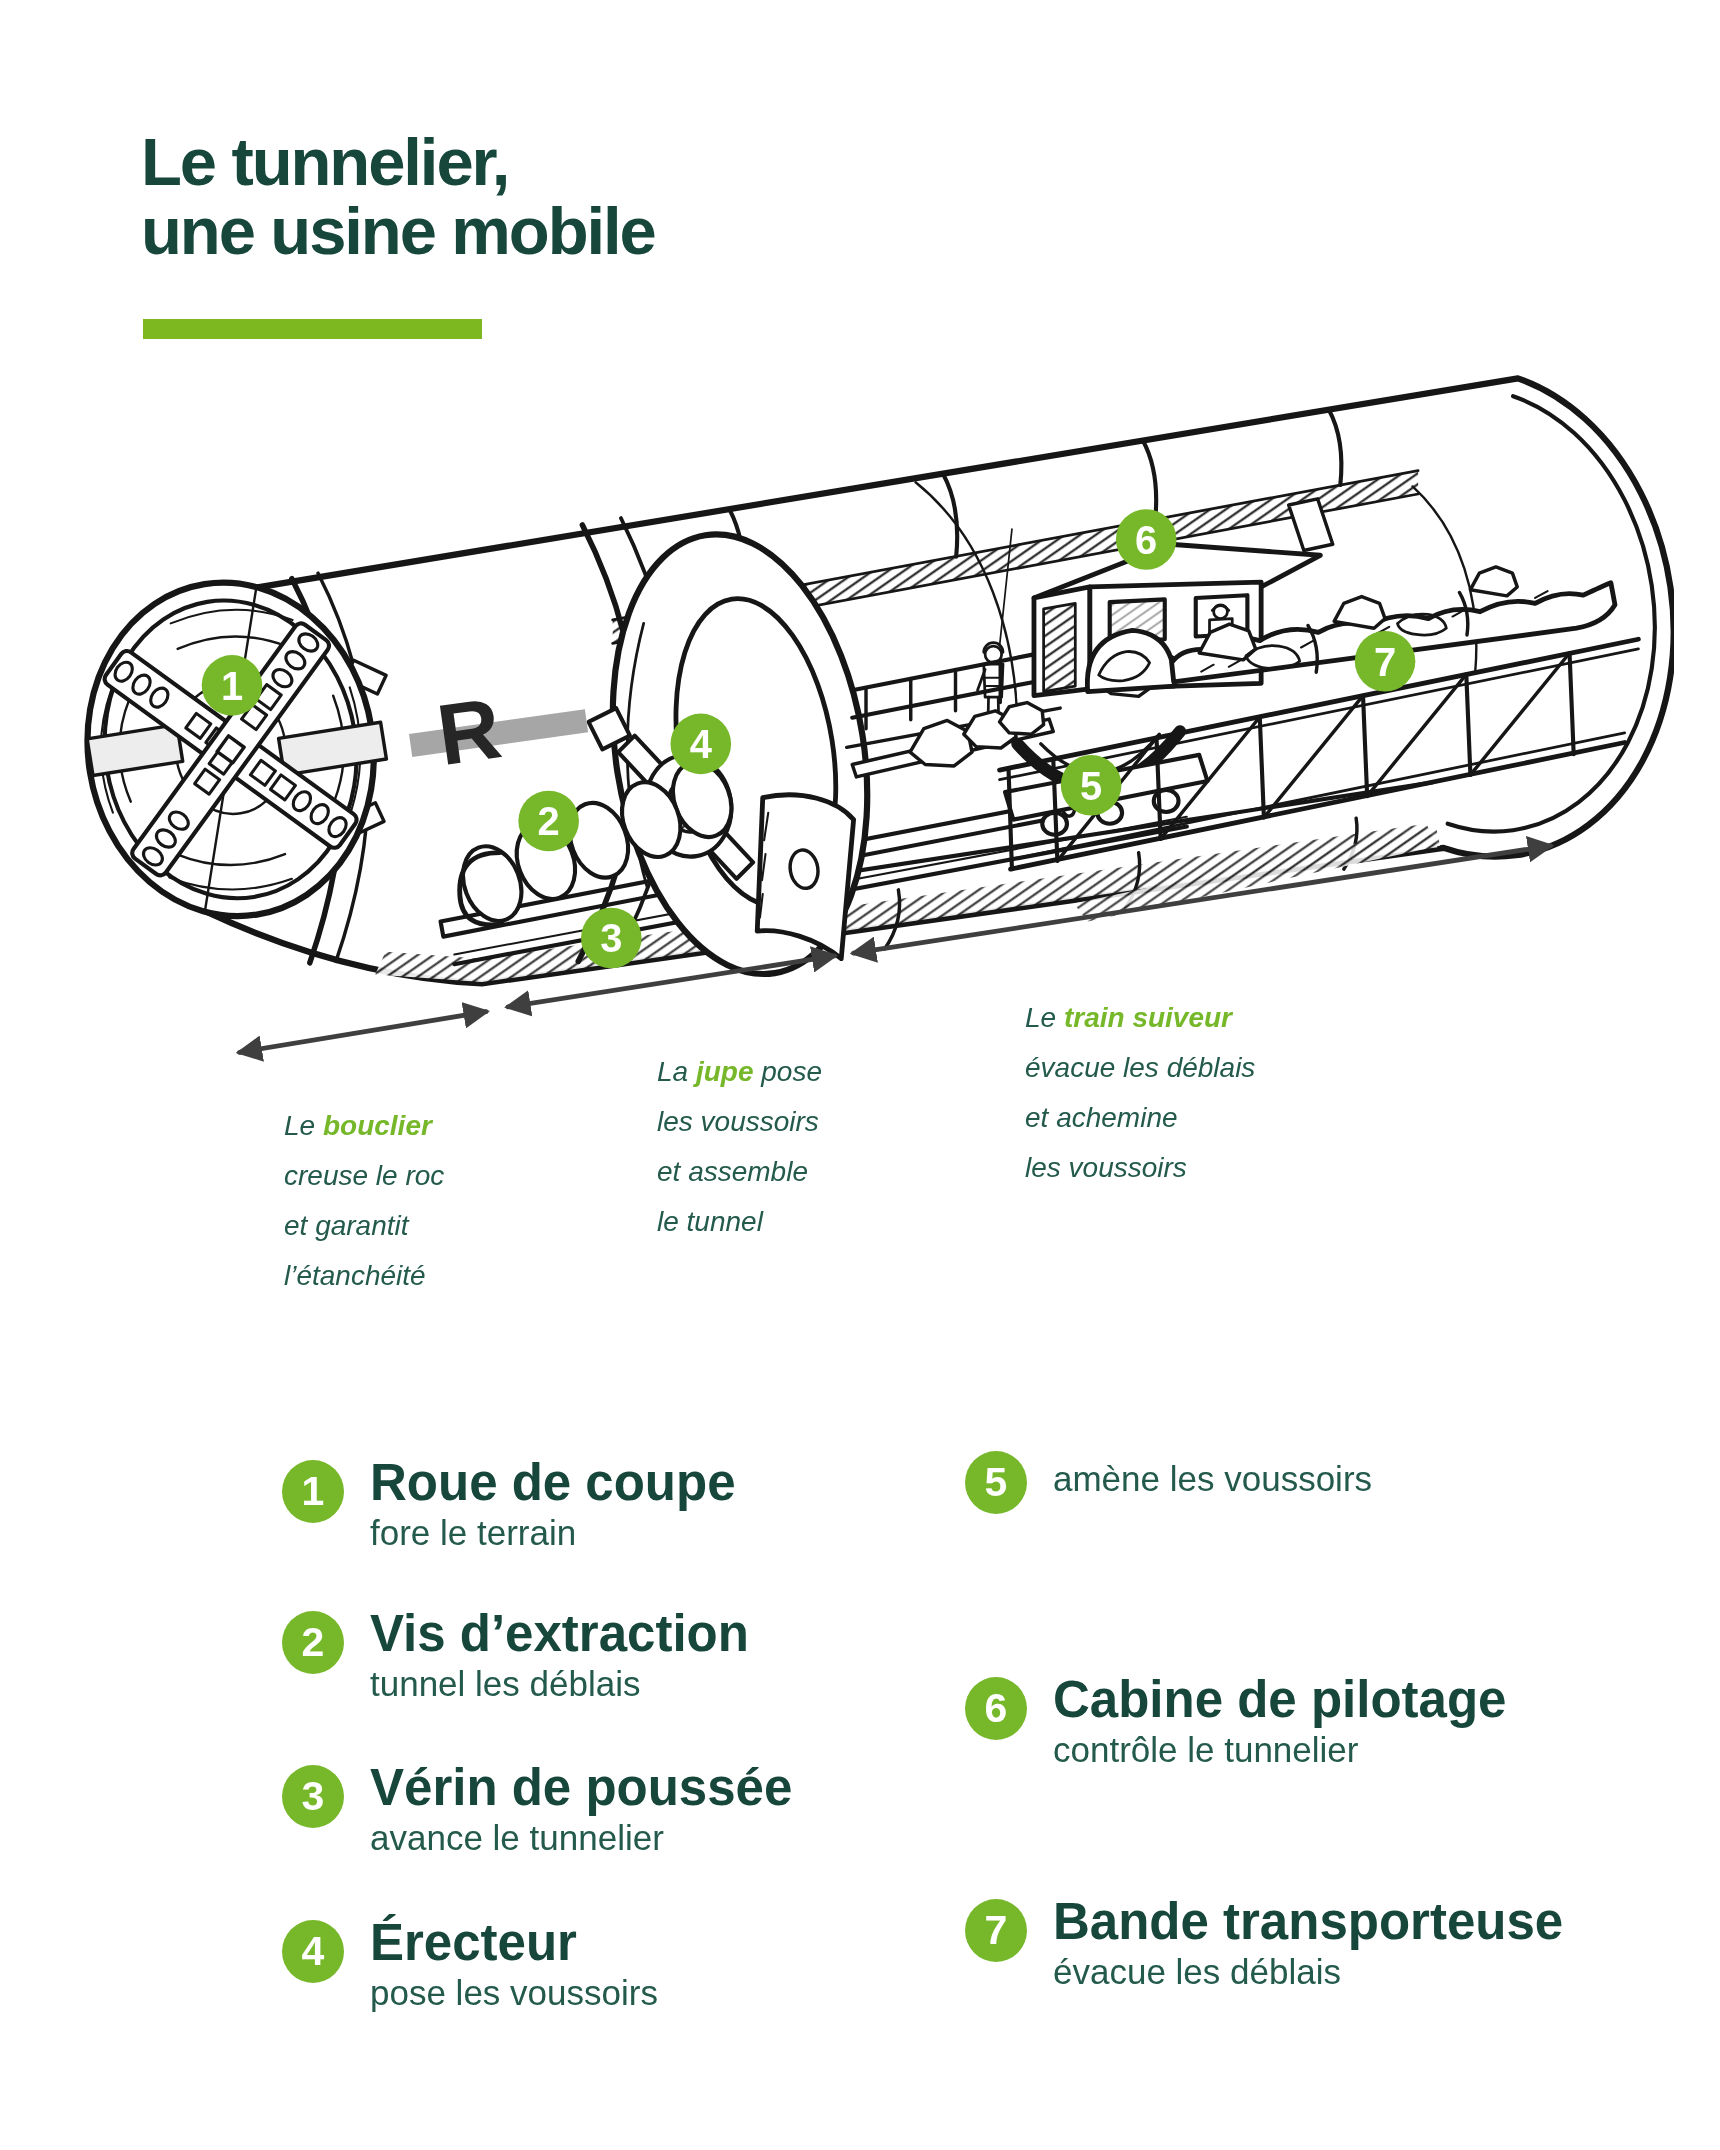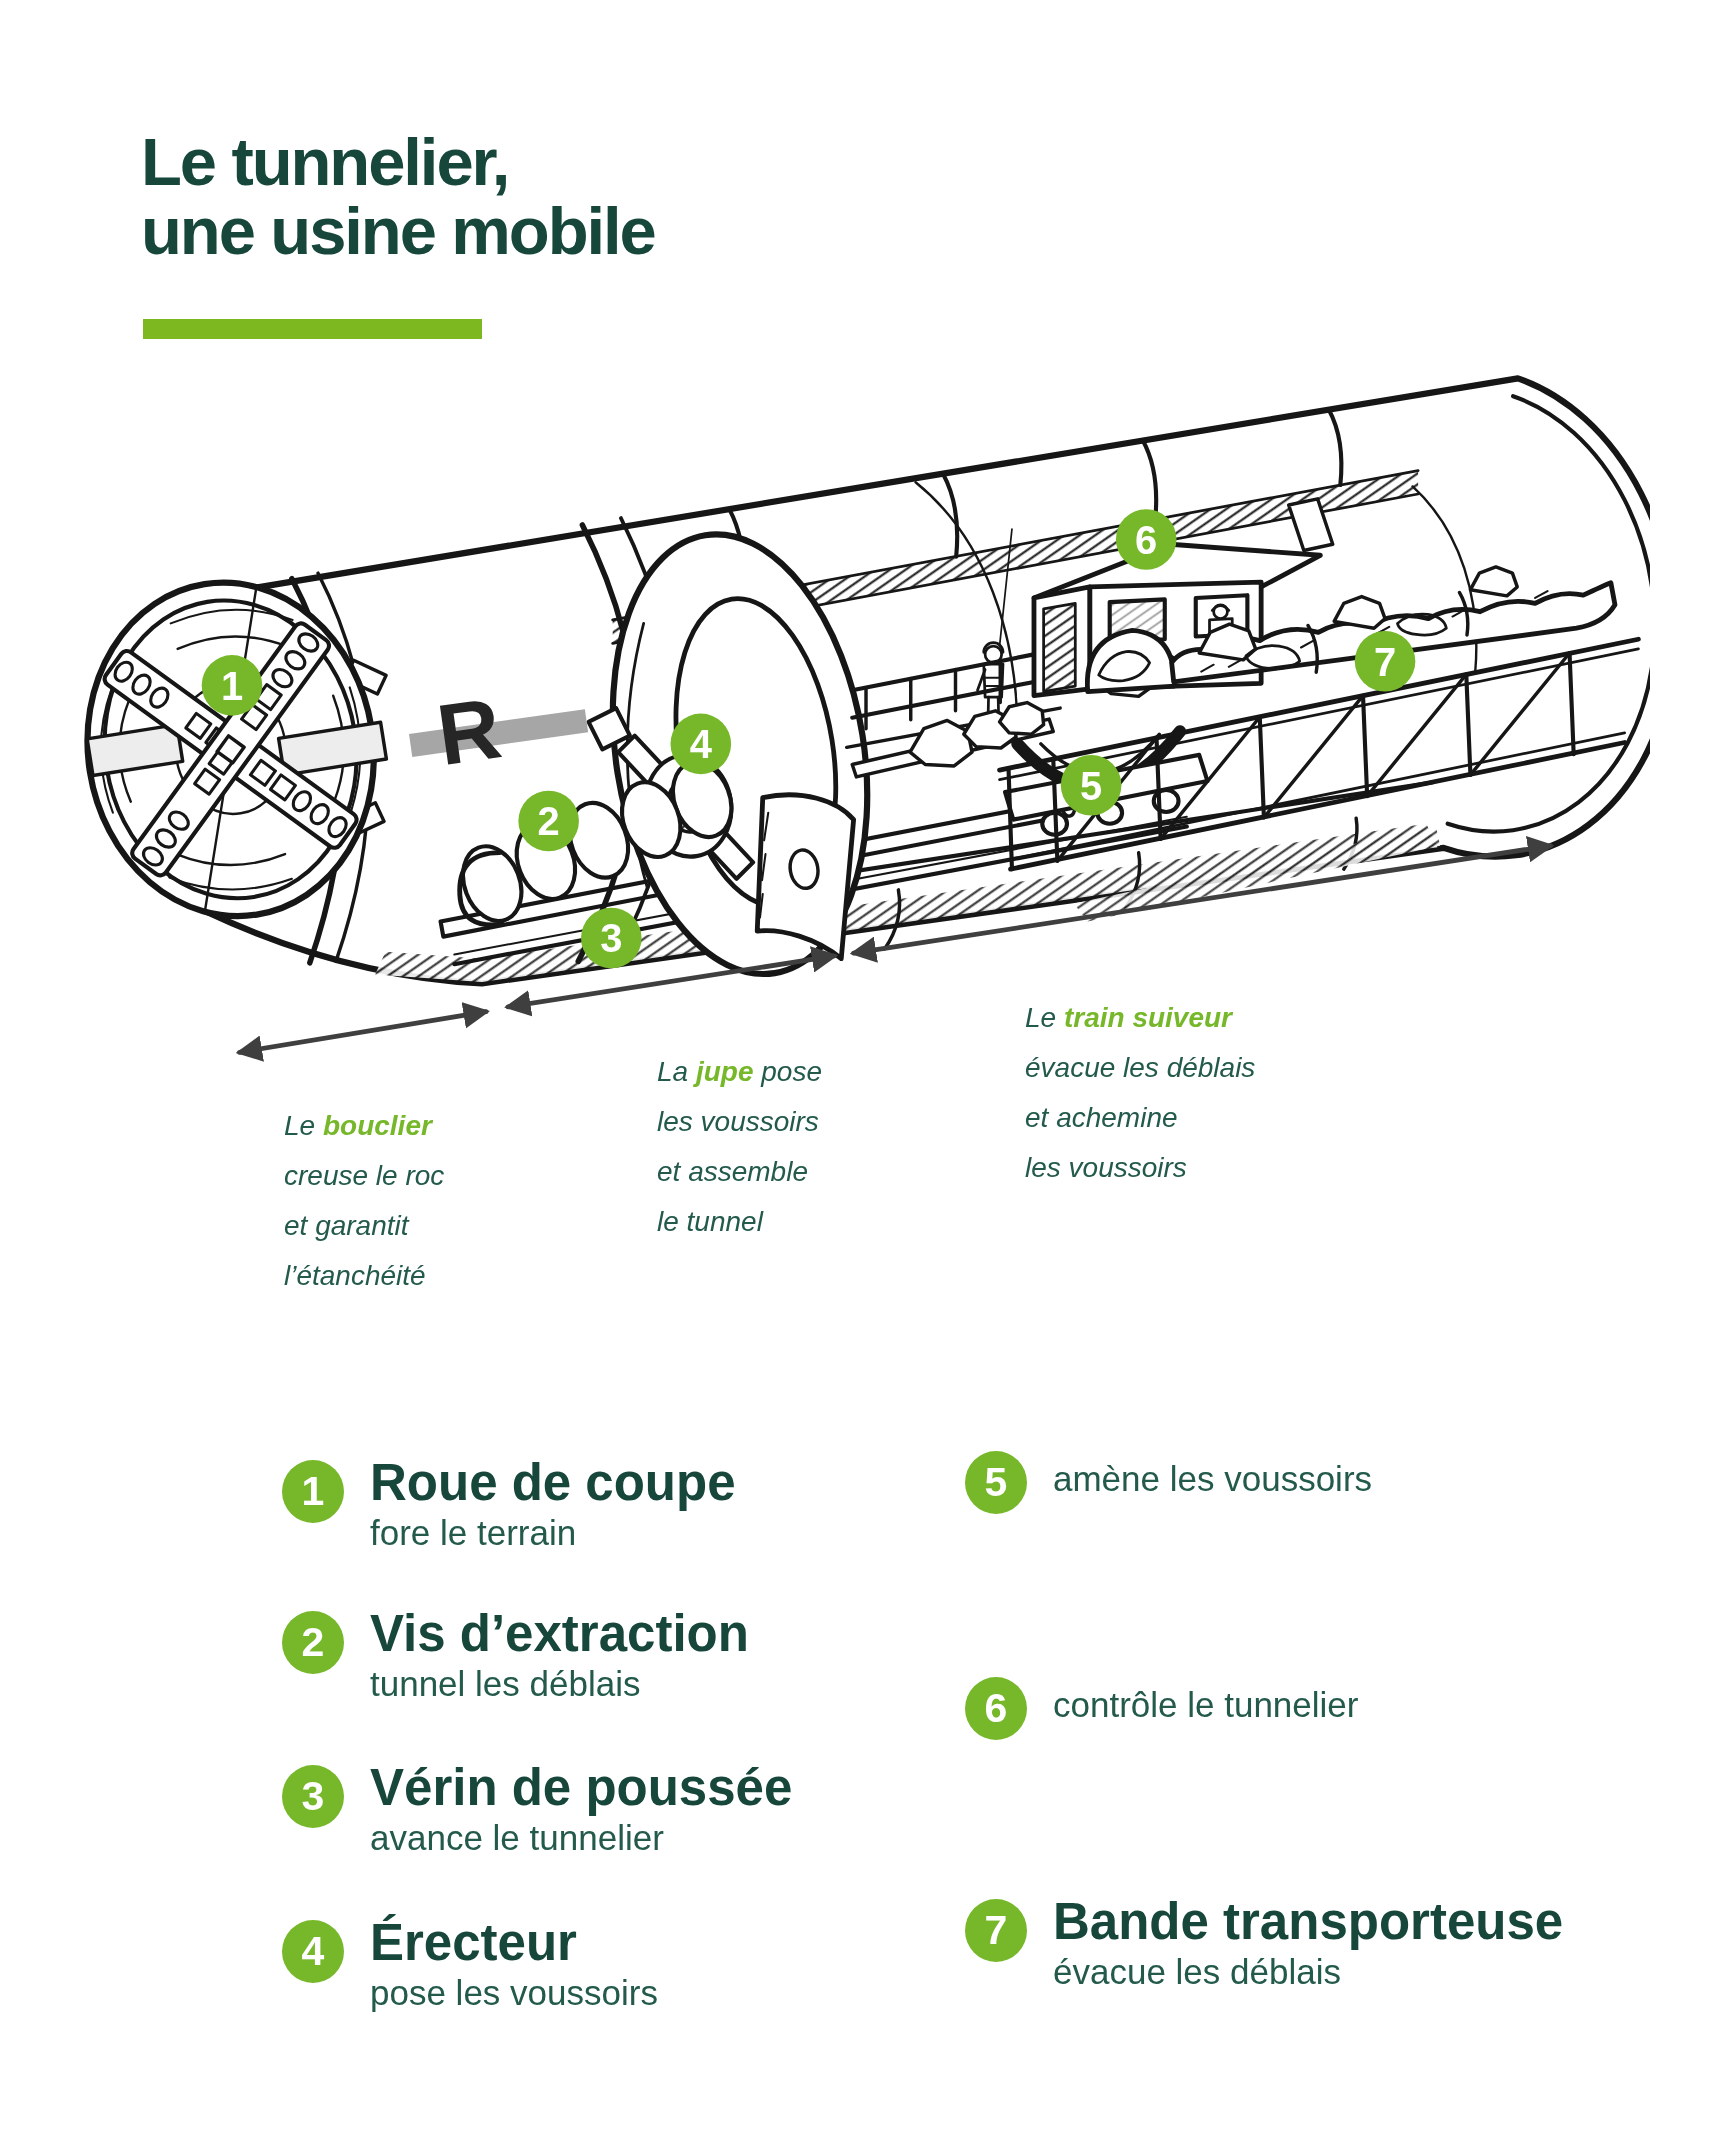--- a/index.html
+++ b/index.html
@@ -1,21 +1,21 @@
 <!DOCTYPE html>
 <html style="--accent: #76b82a; --bar: #7db821; --heading: #17463a; --body: #235a4b; --arrow: #3f3f3f; --ink: #161616; --gray: #a6a6a6; --logoink: #262626;font-size:11px"><head>
 <meta charset="utf-8">
 <style>
   :root{
     --accent:#76b82a; --bar:#7db821; --heading:#17463a; --body:#235a4b;
     --arrow:#3f3f3f; --ink:#161616; --gray:#a6a6a6; --logoink:#262626;
   }
   html,body{margin:0;padding:0;background:#ffffff;}
   body{width:1721px;height:2151px;font-family:"Liberation Sans",sans-serif;}
-  .page{position:relative;width:1650px;height:2151px;background:#fff;overflow:hidden;}
+  .page{position:relative;width:1650px;height:2151px;background:#fff;overflow:hidden;padding-left:24px;}
   .title{position:absolute;left:141px;top:127px;font-size:67px;font-weight:bold;
          letter-spacing:-2.1px;line-height:69px;color:var(--heading);white-space:nowrap;}
   .divider{position:absolute;left:143px;top:319px;width:339px;height:20px;background:var(--bar);}
   .illus{position:absolute;left:0;top:372px;}
   svg *{stroke-linecap:round;stroke-linejoin:round;}
   .k{stroke:var(--ink);fill:none;}
   .kf{stroke:var(--ink);fill:#ffffff;}
   .kg{stroke:var(--ink);fill:#ededed;}
   .dbadge circle{fill:var(--accent);}
   .btxt{fill:#ffffff;font-size:58px;font-weight:bold;text-anchor:middle;
@@ -319,20 +319,21 @@
 
   <div class="legend-item" style="left:965px;top:1451px">
     <div class="lbadge">5</div>
     <div>
          <div class="ldesc">amène les voussoirs</div>
       </div>
   </div>
   <div class="legend-item" style="left:965px;top:1677px">
     <div class="lbadge">6</div>
     <div>
+        <div class="ltitle">Cabine de pilotage</div>
          <div class="ldesc">contrôle le tunnelier</div>
       </div>
   </div>
   <div class="legend-item" style="left:965px;top:1899px">
     <div class="lbadge">7</div>
     <div>
         <div class="ltitle">Bande transporteuse</div>
          <div class="ldesc">évacue les déblais</div>
       </div>
   </div>

